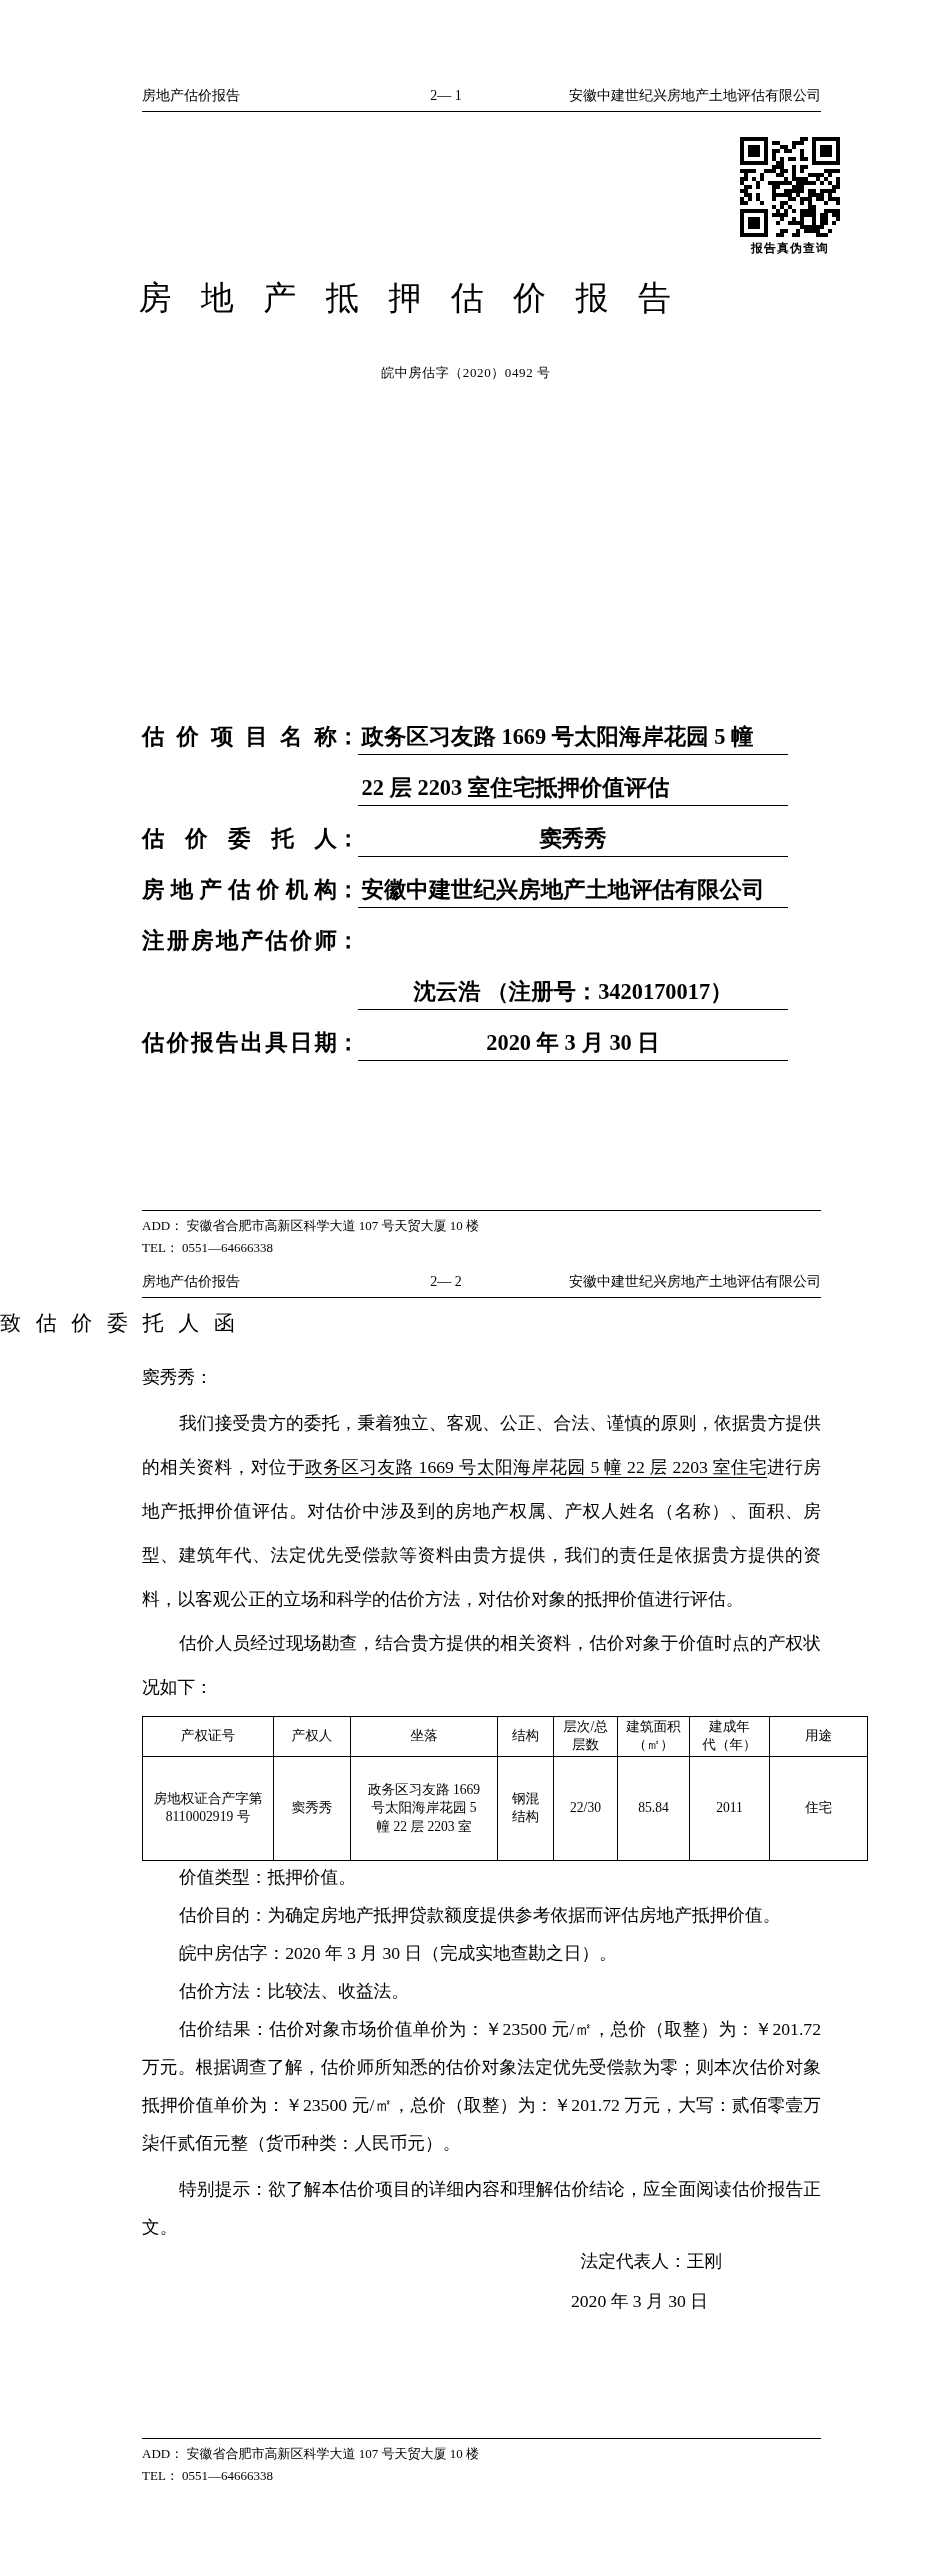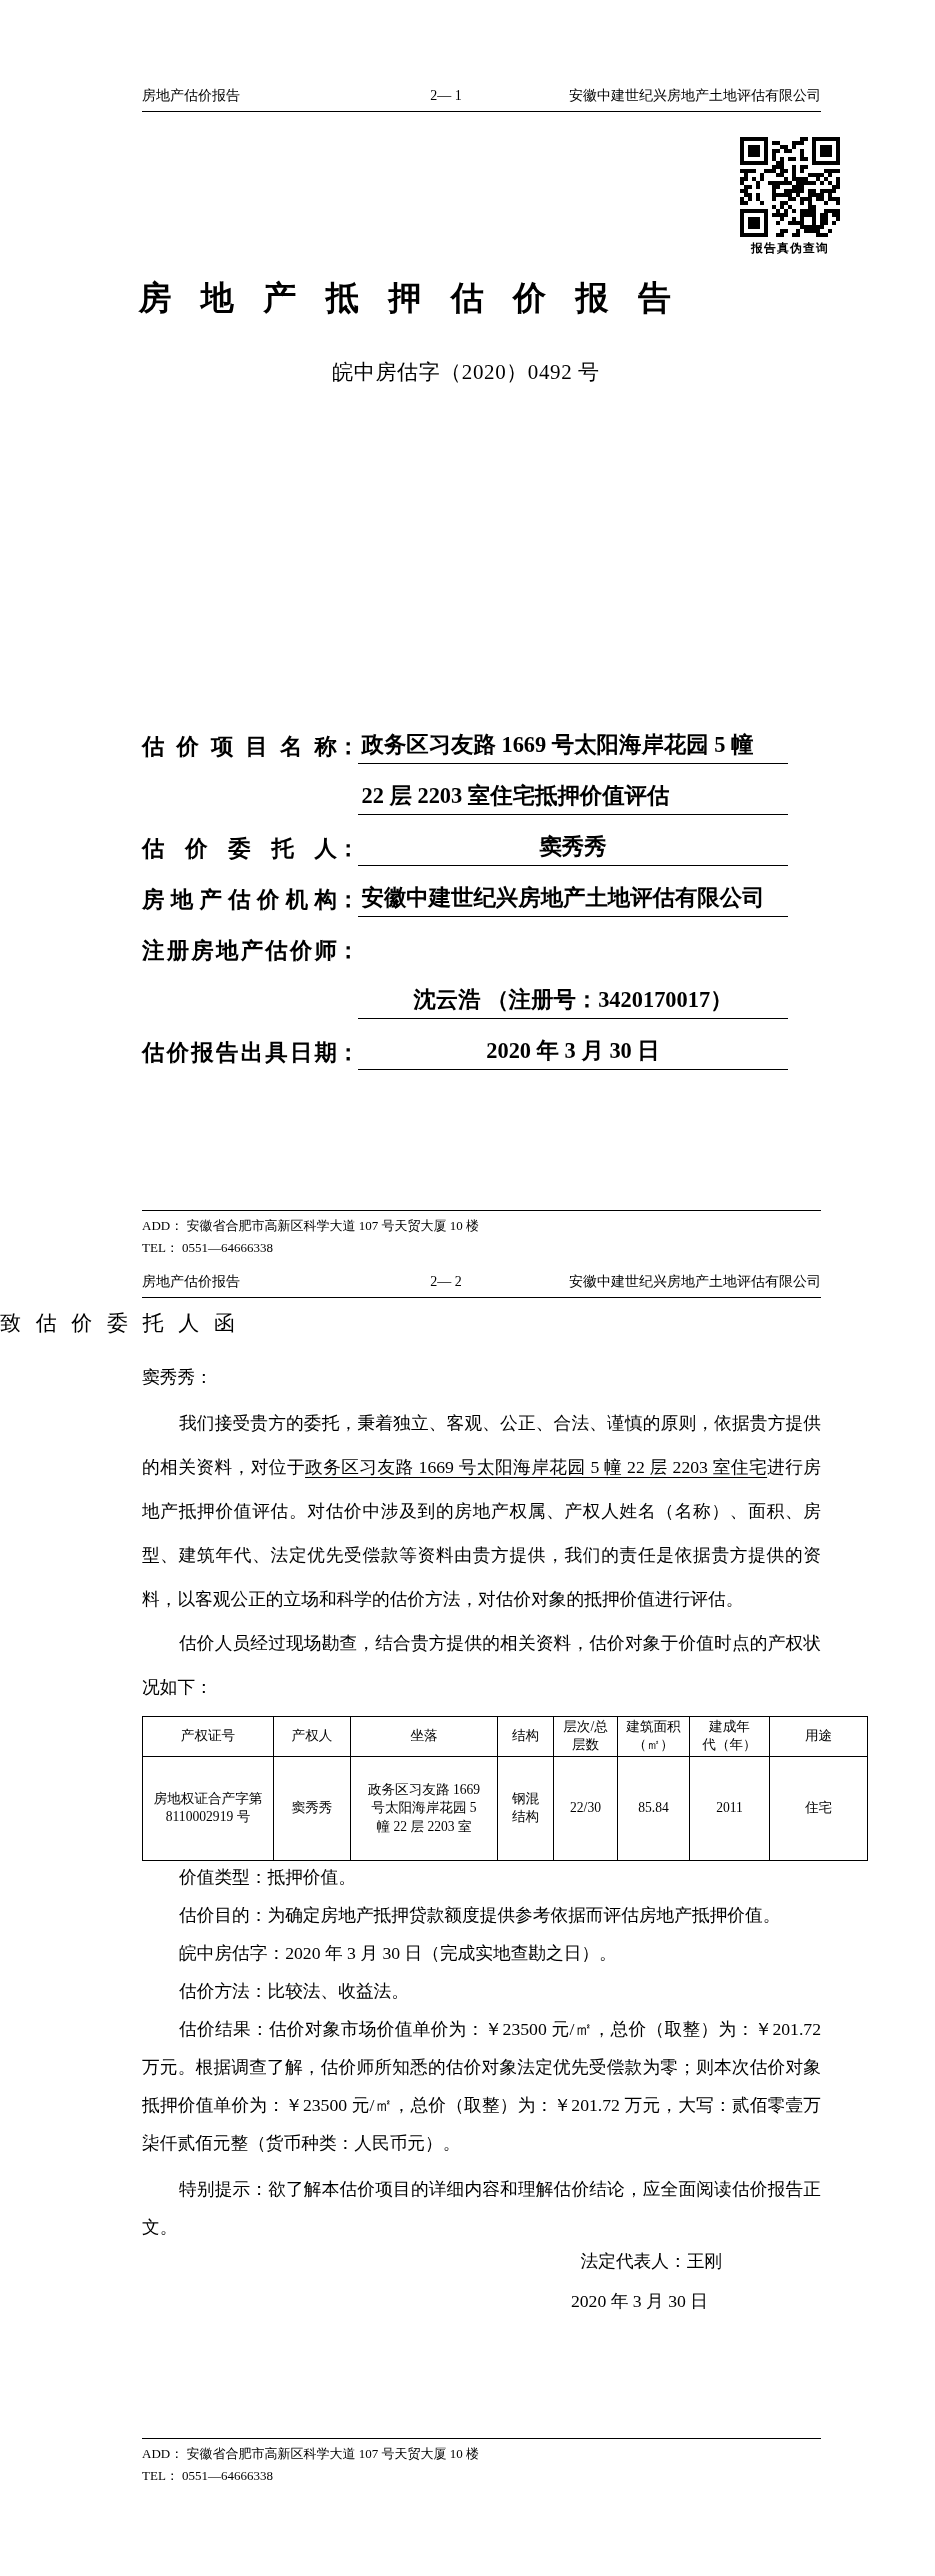--- a/index.html
+++ b/index.html
@@ -7,24 +7,24 @@
   body{width:936px;font-family:"Liberation Serif","DejaVu Serif",serif;color:#000}
   .doc{position:relative;width:936px;height:2576px;background:#fff;outline:0.6px solid #c4c4c4;overflow:hidden}
   .abs{position:absolute;left:142px;width:679px}
   .hdr{display:flex;align-items:flex-end;font-size:14px;line-height:17.7px;border-bottom:1.2px solid #000;padding-bottom:5.9px}
   .hdr .h-left{flex:1;text-align:left}
   .hdr .h-mid{flex:1;text-align:center}
   .hdr .h-right{flex:1.35;text-align:right}
   .qr{left:740px;width:100px;height:100px}
   .qr svg{width:100px;height:100px;display:block}
   .qr-cap{left:731px;width:118px;text-align:center;font-size:11.8px;font-weight:700;letter-spacing:1.2px}
-  .doc-title{left:0;width:820px;text-align:center;font-size:33px;font-weight:700;letter-spacing:10.6px;line-height:42px;white-space:nowrap}
-  .doc-no{left:0;width:932px;text-align:center;font-size:21px;line-height:23.6px;letter-spacing:0.6px}
+  .doc-title{left:0;width:820px;text-align:center;font-size:33px;font-weight:400;letter-spacing:10.6px;line-height:42px;white-space:nowrap}
+  .doc-no{left:0;width:932px;text-align:center;font-size:13px;line-height:23.6px;letter-spacing:0.6px}
   .form{font-size:22.4px;font-weight:700}
-  .frow{display:flex;align-items:center;height:51px}
+  .frow{display:flex;align-items:flex-start;height:51px}
   .flabel{width:195px;text-align:justify;text-align-last:justify;white-space:nowrap}
   .fcolon{width:21px;text-align:center}
   .fvalue{flex:1;border-bottom:1.8px solid #000;margin-right:33px;padding:0 3.5px 2.4px;white-space:nowrap}
   .fvalue.center{text-align:center}
   .pfooter{font-size:13px;line-height:22.4px;border-top:1.2px solid #000;padding-top:3.5px}
   .letter-title{left:0;width:936px;font-size:21px;font-weight:400;letter-spacing:4.7px;line-height:26px}
   .salutation{font-size:17.7px;line-height:22.4px}
   .lbody p{font-size:17.7px;line-height:44px;text-align:justify;text-indent:37px}
   .ptable{width:725px;border-collapse:collapse;table-layout:fixed}
   .ptable th,.ptable td{border:0.6px solid #000;font-size:13.6px;line-height:18.3px;font-weight:400;text-align:center;vertical-align:middle;white-space:pre-line;padding:1.2px 2.4px}

